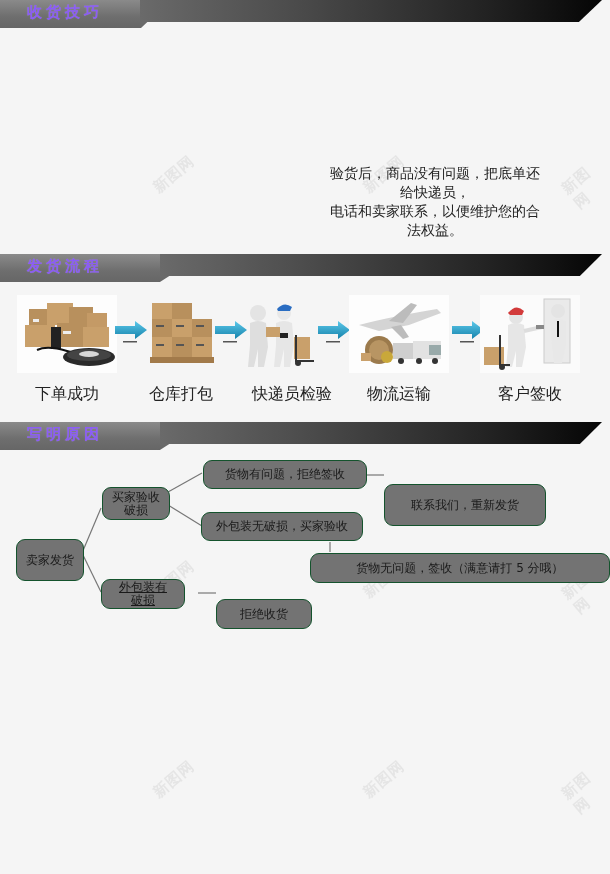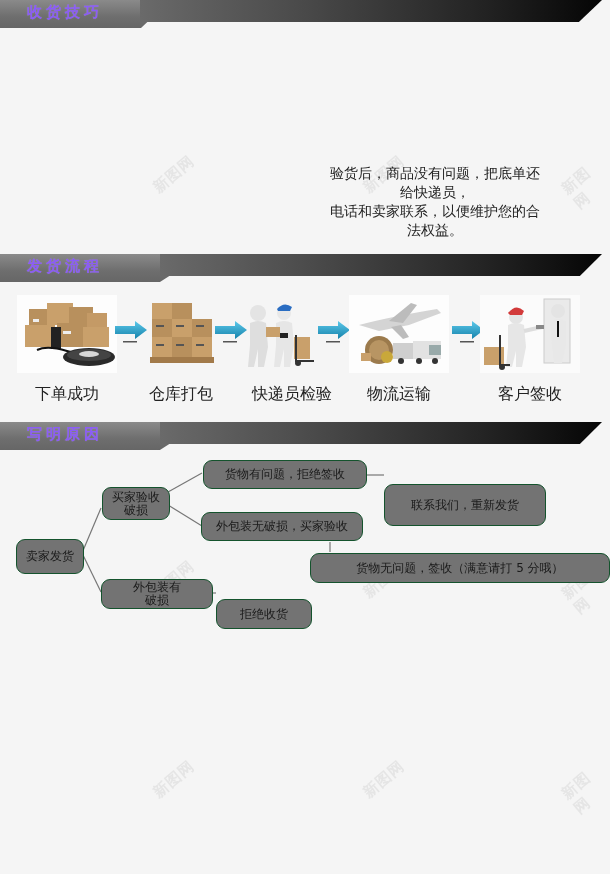--- a/index.html
+++ b/index.html
@@ -226,22 +226,22 @@
     <line x1="82" y1="553" x2="101" y2="508"></line>
     <line x1="82" y1="553" x2="101" y2="592"></line>
     <line x1="168" y1="492" x2="202" y2="473"></line>
     <line x1="168" y1="505" x2="202" y2="526"></line>
     <line x1="366" y1="475" x2="384" y2="475"></line>
     <line x1="330" y1="542" x2="330" y2="552"></line>
     <line x1="198" y1="593" x2="216" y2="593"></line>
   </g>
 </svg>
 
-<div class="node" style="left:16px;top:539px;width:68px;height:35px;">卖家发货</div>
+<div class="node" style="left:16px;top:539px;width:68px;height:42px;">卖家发货</div>
 <div class="node" style="left:102px;top:487px;width:68px;height:33px;white-space:pre-line;">买家验收
 破损</div>
-<div class="node" style="left:101px;top:579px;width:112px;height:30px;white-space:pre-line;">外包装有
+<div class="node" style="left:101px;top:579px;width:84px;height:30px;white-space:pre-line;text-decoration:underline;">外包装有
 破损</div>
 <div class="node" style="left:203px;top:460px;width:164px;height:29px;">货物有问题，拒绝签收</div>
 <div class="node" style="left:384px;top:440px;width:162px;height:42px;margin-top:44px;">联系我们，重新发货</div>
 <div class="node" style="left:201px;top:512px;width:162px;height:29px;">外包装无破损，买家验收</div>
 <div class="node" style="left:310px;top:553px;width:300px;height:30px;">货物无问题，签收（满意请打 5 分哦）</div>
 <div class="node" style="left:216px;top:579px;width:96px;height:30px;margin-top:20px;">拒绝收货</div>
 
 </body></html>

